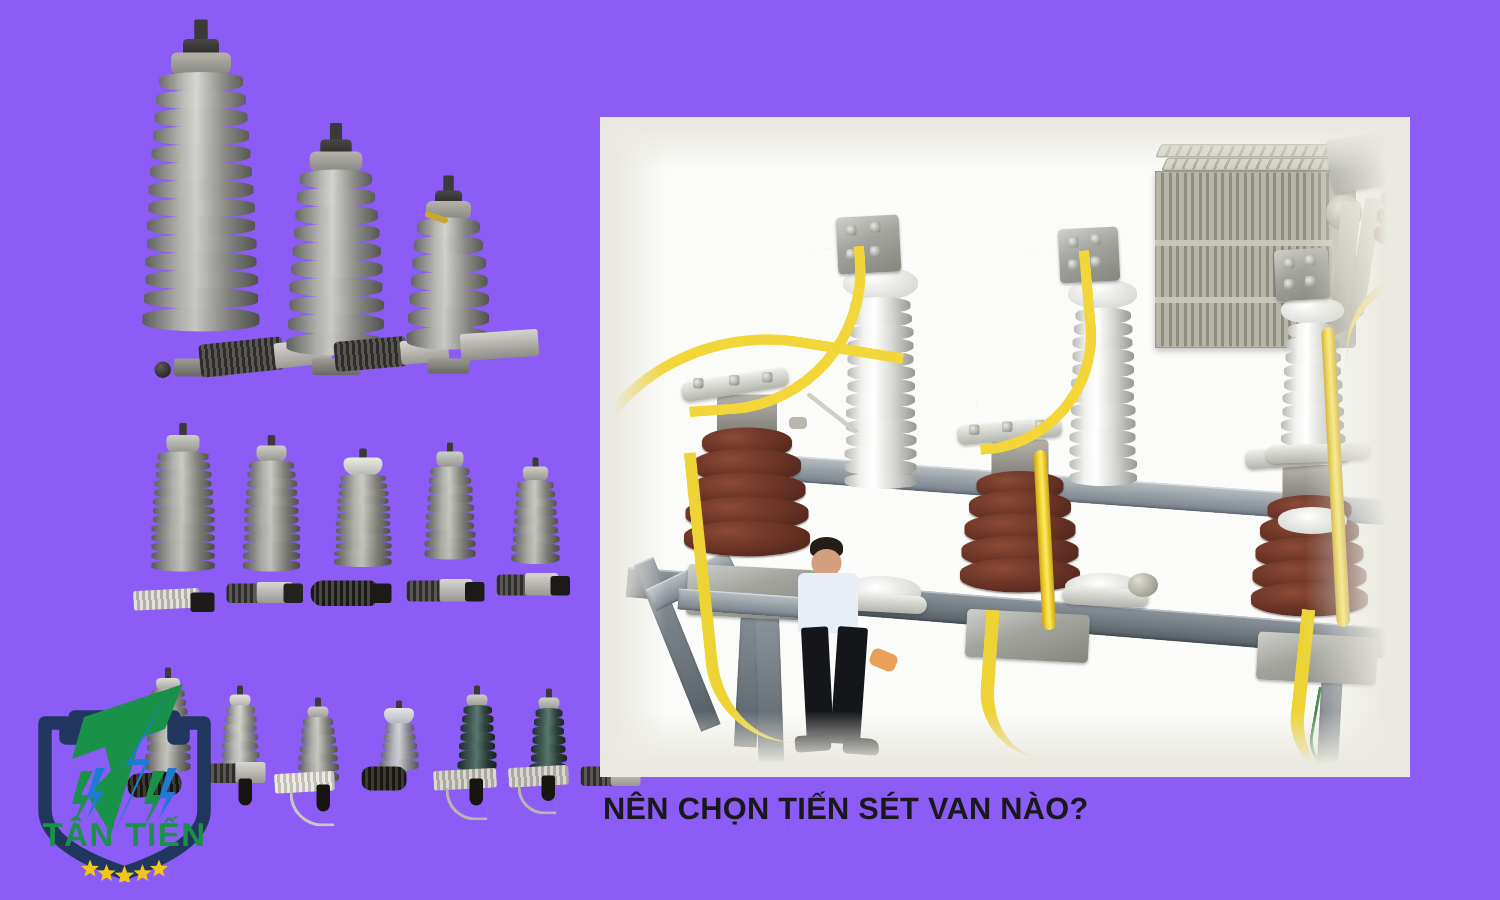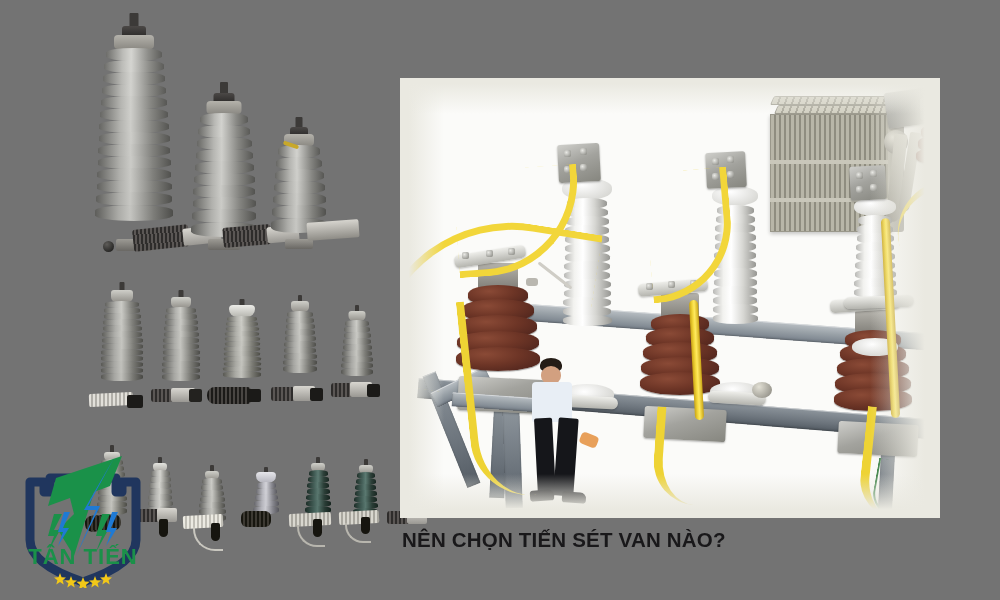--- a/index.html
+++ b/index.html
@@ -171,21 +171,21 @@
   #headline{
     left:402px; top:528px; width:560px;
     color:#19181a; font-weight:bold; font-size:20.5px;
     letter-spacing:.2px; white-space:nowrap;
     font-family:"Liberation Sans", sans-serif;
   }
 </style>
 </head>
 <body>
 
-<div id="stage" style="background: #737373;">
+<div id="stage" style="background: #8b5cf6;">
 
   <div class="abs" id="left-collage">
 
     <div class="abs" style="left:0; top:0; width:320px; height:250px;">
 
       <div class="arrester" style="left:20px; top:8px; width:78px; height:238px;">
         <div class="arr-stud" style="top:0; width:9px; height:16px;"></div>
         <div class="arr-cap" style="top:13px; width:24px; height:10px; background:linear-gradient(180deg,#4b4846,#2f2d2c);"></div>
         <div class="arr-cap" style="top:22px; width:40px; height:14px; background:linear-gradient(180deg,#b4b2ab,#8b8983); border-radius:4px;"></div>
         <div class="arr-col" style="padding-top:36px;">

